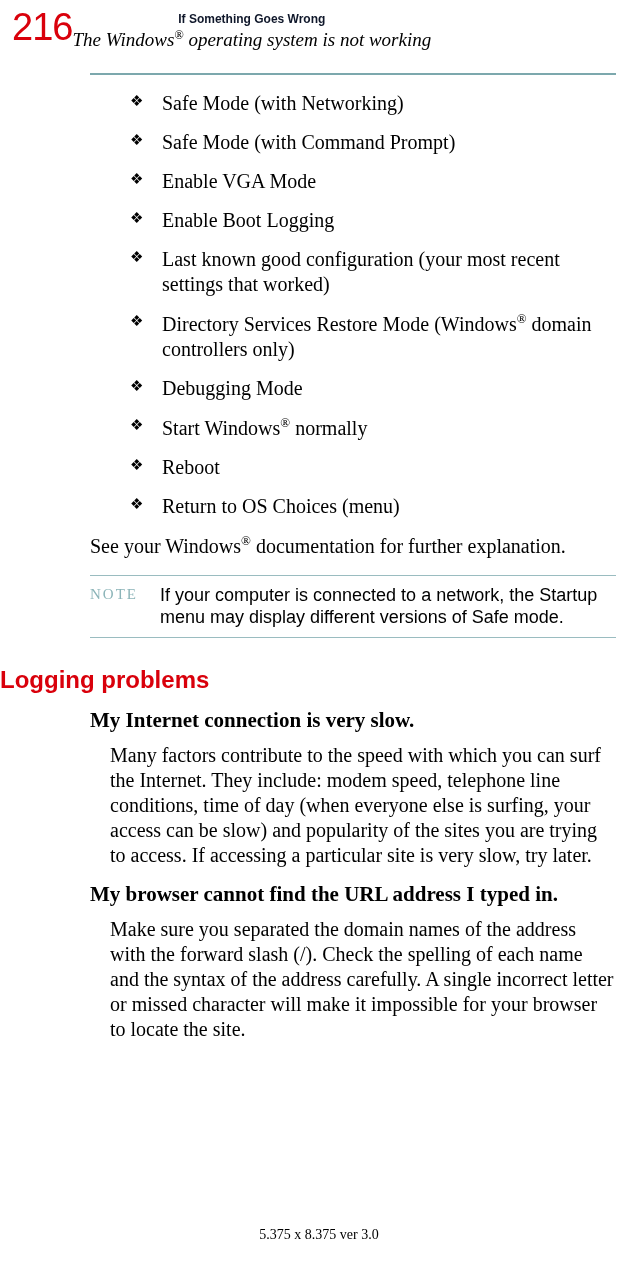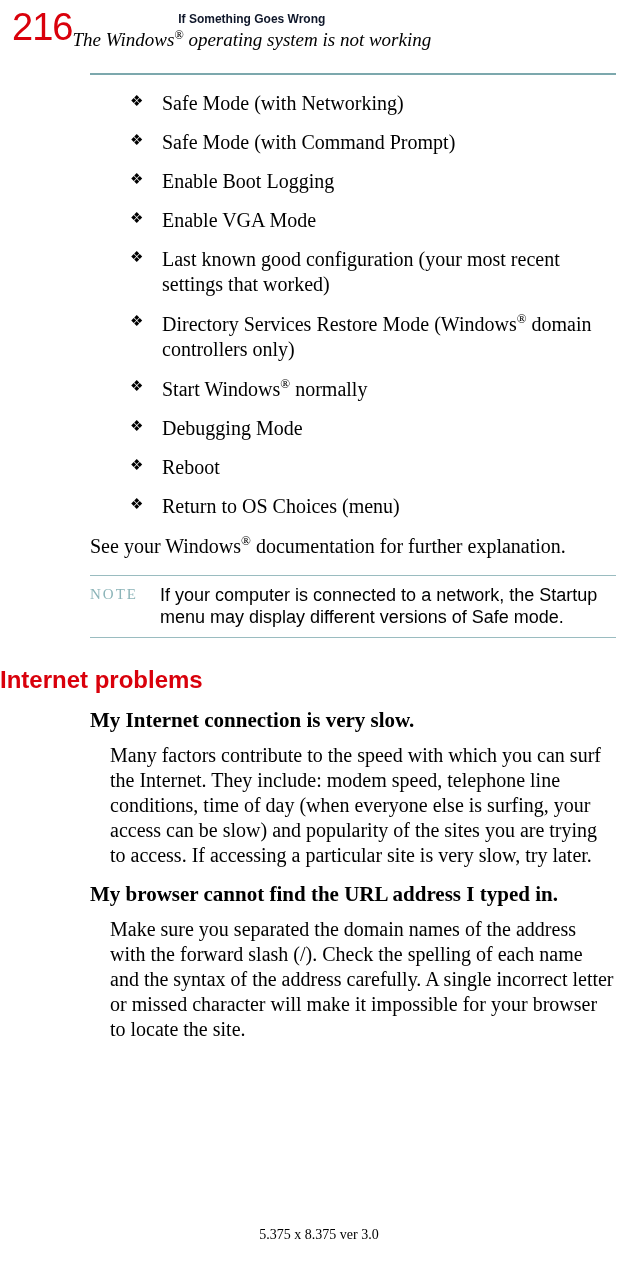--- a/index.html
+++ b/index.html
@@ -147,40 +147,40 @@
     <div class="section-title">The Windows<span class="sup">®</span> operating system is not working</div>
   </div>
 </div>
 
 <div class="main">
   <hr class="hr-teal-thick">
 
   <ul class="boot-list">
     <li>Safe Mode (with Networking)</li>
     <li>Safe Mode (with Command Prompt)</li>
+    <li>Enable VGA Mode</li>
     <li>Enable Boot Logging</li>
-    <li>Enable VGA Mode</li>
     <li>Last known good configuration (your most recent settings that worked)</li>
     <li>Directory Services Restore Mode (Windows<span class="sup">®</span> domain controllers only)</li>
+    <li>Debugging Mode</li>
     <li>Start Windows<span class="sup">®</span> normally</li>
-    <li>Debugging Mode</li>
     <li>Reboot</li>
     <li>Return to OS Choices (menu)</li>
   </ul>
 
   <div class="see-more">See your Windows<span class="sup">®</span> documentation for further explanation.</div>
 
   <hr class="hr-teal-thin">
   <div class="note-block">
     <div class="note-label">NOTE</div>
     <div class="note-text">If your computer is connected to a network, the Startup menu may display different versions of Safe mode.</div>
   </div>
   <hr class="hr-teal-thin">
 
-  <div class="h2-red">Internet problems</div>
+  <div class="h2-red">Logging problems</div>
 
   <div class="h3-bold">My Internet connection is very slow.</div>
   <div class="body-para">Many factors contribute to the speed with which you can surf the Internet. They include: modem speed, telephone line conditions, time of day (when everyone else is surfing, your access can be slow) and popularity of the sites you are trying to access. If accessing a particular site is very slow, try later.</div>
 
   <div class="h3-bold">My browser cannot find the URL address I typed in.</div>
   <div class="body-para">Make sure you separated the domain names of the address with the forward slash (/). Check the spelling of each name and the syntax of the address carefully. A single incorrect letter or missed character will make it impossible for your browser to locate the site.</div>
 </div>
 
 <div class="footer-text">5.375 x 8.375 ver 3.0</div>
 

